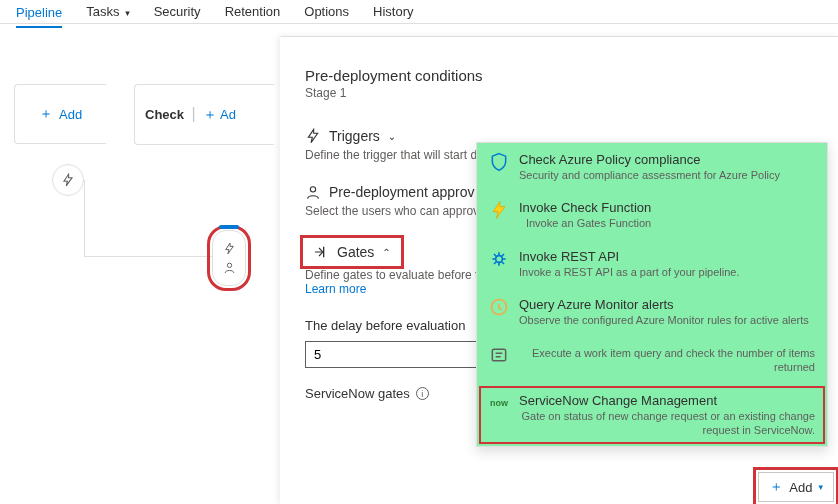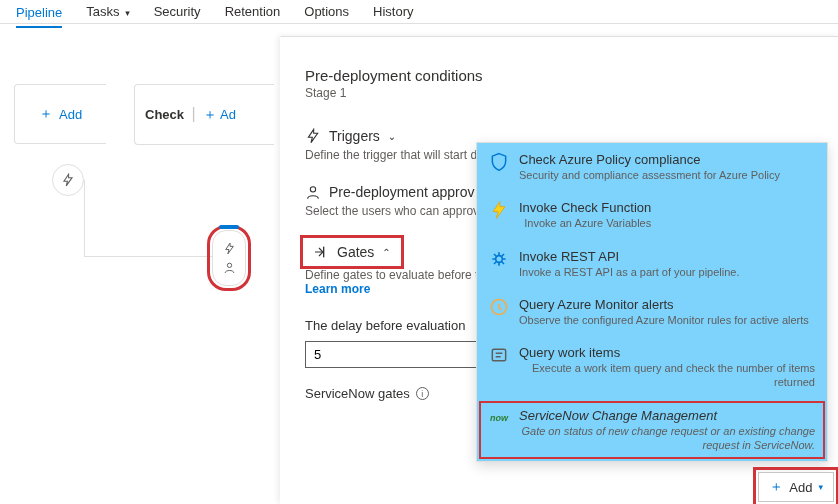--- a/index.html
+++ b/index.html
@@ -29,37 +29,37 @@
 .stage-bubble-bar { position: absolute; top: -6px; left: 6px; right: 6px; height: 4px; background: #0078d4; border-radius: 2px; }
 .red-highlight { outline: 3px solid #d13438; outline-offset: 2px; }
 
 .panel { position: absolute; top: 36px; left: 280px; right: 0; bottom: 0; border-top: 1px solid #e1dfdd; border-left: 1px solid #fff; box-shadow: -2px 0 6px rgba(0,0,0,0.08); background: #fff; padding: 30px 24px 0 24px; }
 .panel h2 { font-size: 15px; font-weight: 400; color: #323130; }
 .panel .sub { font-size: 12px; color: #605e5c; margin-top: 2px; margin-bottom: 28px; }
 
 .sect-row { display: flex; align-items: center; gap: 8px; font-size: 14px; margin-bottom: 4px; }
 .sect-row .chev { font-size: 10px; }
 .sect-desc { font-size: 12px; color: #605e5c; margin-bottom: 22px; white-space: nowrap; overflow: hidden; }
-.sect-desc a { color: #0078d4; text-decoration: none; font-weight: bold; }
+.sect-desc a { color: #0078d4; text-decoration: none; }
 
 .gates-header { display: inline-flex; padding: 4px 8px; }
 .gates-wrap { display: flex; }
 
 .field-label { font-size: 13px; color: #323130; margin-bottom: 8px; }
 .text-input { width: 186px; padding: 5px 8px; border: 1px solid #605e5c; font-size: 13px; }
 
 .dep-gates-label { font-size: 13px; margin-top: 18px; display:flex; align-items:center; gap:6px; }
 .info-icon { display:inline-flex; width:13px; height:13px; border:1px solid #605e5c; border-radius:50%; font-size:9px; align-items:center; justify-content:center; color:#605e5c; }
 
-.popup { position: absolute; left: 476px; top: 142px; width: 352px; background: #7dd3fc; border: 1px solid #e1dfdd; box-shadow: 0 4px 12px rgba(0,0,0,0.15); z-index: 20; }
+.popup { position: absolute; left: 476px; top: 142px; width: 352px; background: #86efac; border: 1px solid #e1dfdd; box-shadow: 0 4px 12px rgba(0,0,0,0.15); z-index: 20; }
 .popup-item { display: flex; gap: 10px; padding: 9px 12px; cursor: pointer; }
 .popup-icon { width: 20px; height: 20px; flex-shrink: 0; display:flex; align-items:center; justify-content:center; }
 .popup-text .t { font-size: 13px; color: #323130; }
 .popup-text .d { font-size: 11px; color: #605e5c; margin-top: 1px; line-height: 1.3; text-align: right; }
-.popup-item.highlight { outline: 2px solid #d13438; outline-offset: -4px; font-style: italic; }
+.popup-item.highlight { outline: 2px solid #d13438; outline-offset: -4px; }
 
 .add-btn { position: absolute; right: 4px; bottom: 2px; border: 1px solid #c8c6c4; background: #fff; padding: 5px 10px; display: flex; align-items: center; gap: 6px; color: #323130; font-size: 13px; cursor: pointer; z-index: 21; }
 .add-btn .plus { color: #0078d4; font-size: 14px; }
 .add-btn .chev { color: #0078d4; font-size: 9px; }
 .add-btn.red-highlight { outline: 3px solid #d13438; outline-offset: 2px; }
 
 svg { display: block; }
 </style>
 </head>
 <body>
@@ -165,21 +165,21 @@
       </div>
   </div>
   <div class="popup-item">
     <span class="popup-icon">
         <svg width="20" height="20" viewBox="0 0 24 24">
           <path d="M13 2 L5 14 H11 L9 22 L19 8 H13 Z" fill="#fcd116" stroke="#e8a200" stroke-width="1"></path>
         </svg>
       </span>
     <div class="popup-text">
         <div class="t">Invoke Check Function</div>
-        <div class="d">Invoke an Azure Variables</div>
+        <div class="d">Invoke an Gates Function</div>
       </div>
   </div>
   <div class="popup-item">
     <span class="popup-icon">
         <svg width="20" height="20" viewBox="0 0 24 24">
           <circle cx="12" cy="12" r="4" fill="none" stroke="#0078d4" stroke-width="2"></circle>
           <path d="M12 4 V8 M12 16 V20 M4 12 H8 M16 12 H20 M6 6 L9 9 M15 15 L18 18 M18 6 L15 9 M9 15 L6 18" stroke="#0078d4" stroke-width="2"></path>
         </svg>
       </span>
     <div class="popup-text">
@@ -200,21 +200,20 @@
       </div>
   </div>
   <div class="popup-item">
     <span class="popup-icon">
         <svg width="20" height="20" viewBox="0 0 24 24">
           <rect x="4" y="5" width="16" height="14" rx="2" fill="none" stroke="#605e5c" stroke-width="1.8"></rect>
           <path d="M8 10 H16 M8 14 H14" stroke="#605e5c" stroke-width="1.8"></path>
         </svg>
       </span>
     <div class="popup-text">
-        <div class="t">Query work items</div>
         <div class="d">Execute a work item query and check the number of items returned</div>
       </div>
   </div>
   <div class="popup-item highlight">
     <span class="popup-icon" style="font-size:9px;font-weight:600;color:#2e7d32;">now</span>
     <div class="popup-text">
         <div class="t">ServiceNow Change Management</div>
         <div class="d">Gate on status of new change request or an existing change request in ServiceNow.</div>
       </div>
   </div>

